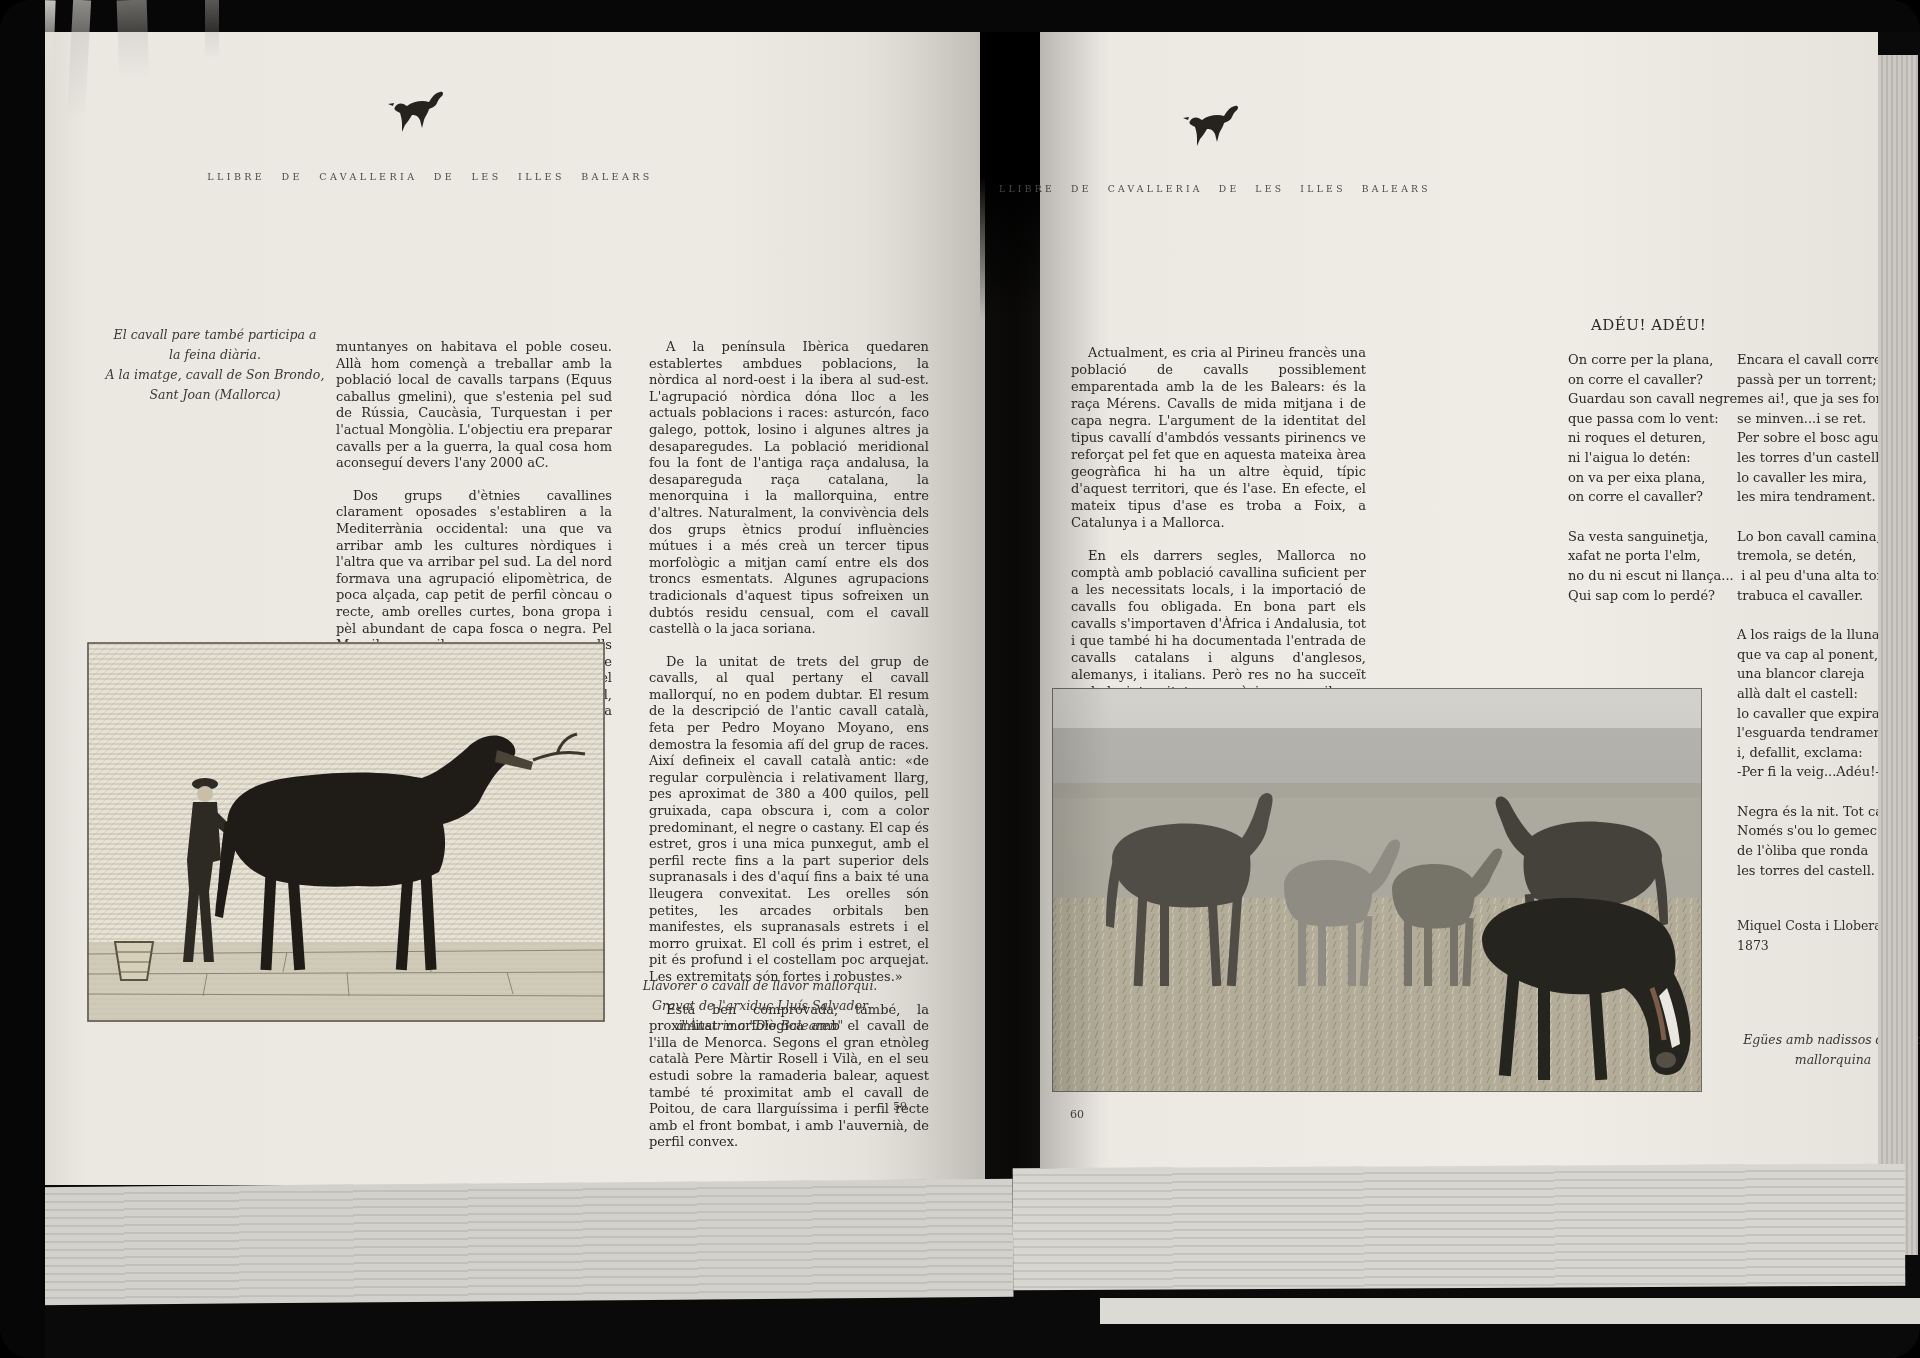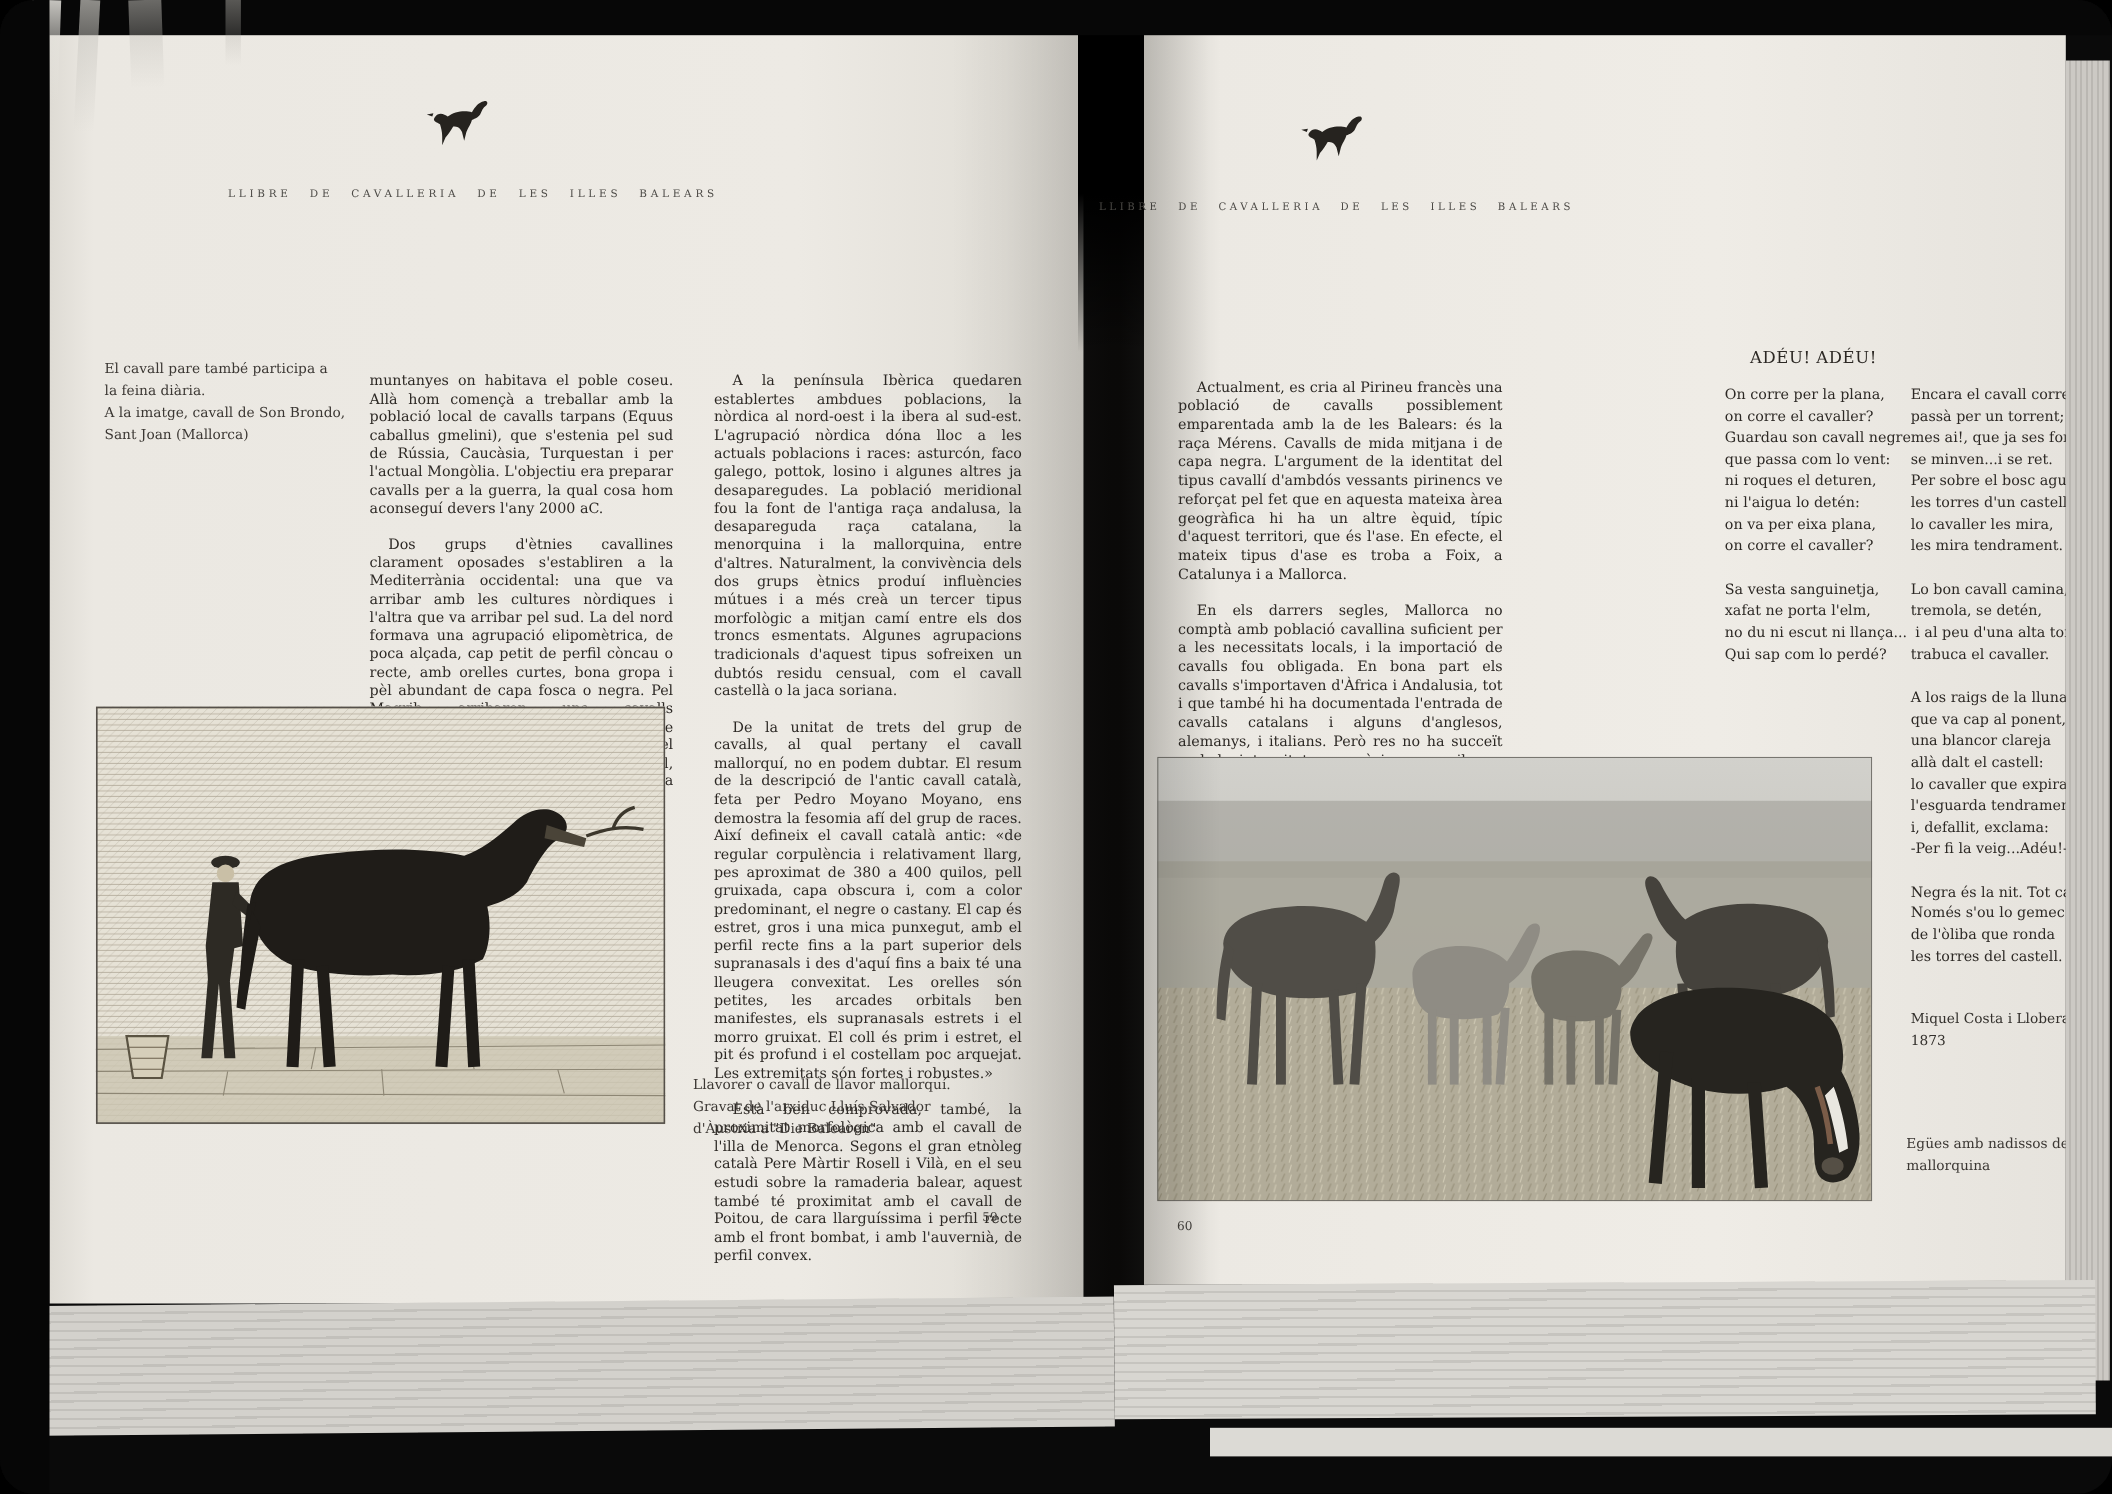--- a/index.html
+++ b/index.html
@@ -11,22 +11,22 @@
   #right-page{left:1040px;top:28px;width:838px;height:1140px;
      background:linear-gradient(to right,#d8d5ce 0,#ece9e3 60px,#efece6 520px,#e6e3dd 838px);}
   
   .book-header{position:absolute;font-size:9.5px;letter-spacing:3.4px;word-spacing:10px;
      color:#4c4a46;text-align:center;white-space:nowrap;}
   
   .col{position:absolute;}
   .col p{margin:16px;font-size:13px;line-height:16.6px;text-align:justify;color:#2c2824;}
   .col p.ind{text-indent:17px;}
   
-  .caption{position:absolute;font-size:12.5px;line-height:20px;
-     color:#3b3733;white-space:pre;}
+  .caption{position:absolute;font-style:italic;font-size:12.5px;line-height:20px;
+     color:#3b3733;white-space:pre;text-align:center;}
   
   .poem-title{position:absolute;font-size:15px;color:#2c2824;letter-spacing:.5px;margin-left:23px;}
   .poem-col{position:absolute;font-size:13px;line-height:19.6px;color:#2c2824;}
   .stanza{white-space:pre;margin:0 0 20px 0;}
   .attribution{white-space:pre;margin-top:36px;font-size:12.5px;line-height:20px;color:#33302c;}
   .pageno{position:absolute;font-size:11px;color:#44413d;}
   
   .glare{position:absolute;pointer-events:none;}
 </style>
 </head>

